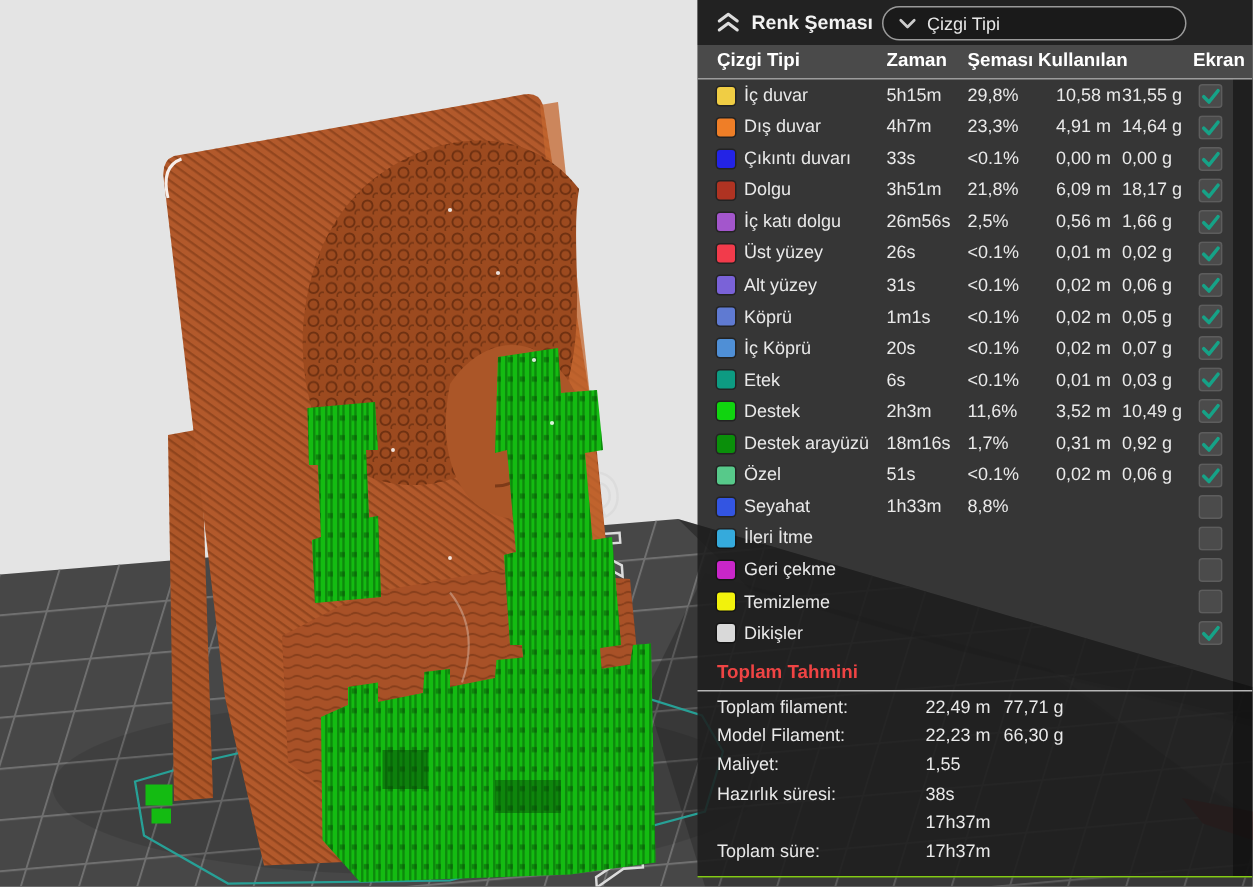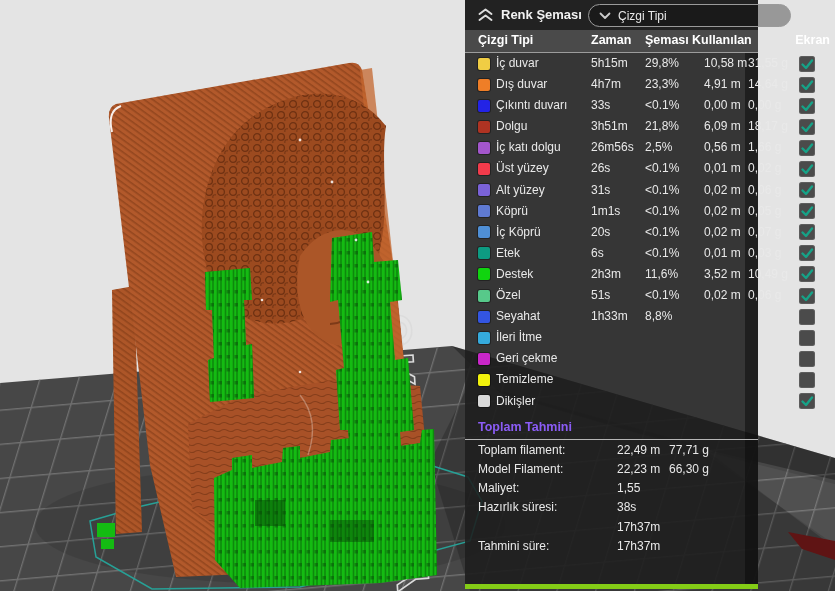--- a/index.html
+++ b/index.html
@@ -1,22 +1,22 @@
 <!DOCTYPE html>
 <html><head>
 <meta charset="utf-8">
 <style>
   html,body{margin:0;padding:0;background:#222;}
   .stage{position:relative;width:835px;height:591px;overflow:hidden;
          font-family:"Liberation Sans","DejaVu Sans",sans-serif;
          -webkit-font-smoothing:antialiased;}
   .scene{position:absolute;left:0;top:0;z-index:0;}
   
-  .panel{position:absolute;left:465px;top:0;width:293px;height:584px;z-index:10;
-         background:rgba(30,30,30,0.88);border-bottom:5px solid #84cc16;color:#e8e8e8;}
+  .panel{position:absolute;left:465px;top:0;width:370px;height:584px;z-index:10;
+         background:rgba(30,30,30,0.88);border-bottom:1px solid #84cc16;color:#e8e8e8;}
   .topbar{position:relative;height:30px;background:rgba(18,18,18,0.55);}
   .collapse{position:absolute;left:12px;top:7px;width:17px;height:16px;cursor:pointer;}
   .panel-title{position:absolute;left:36px;top:0;line-height:30px;font-size:13px;font-weight:bold;color:#f2f2f2;white-space:nowrap;}
   .dropdown{position:absolute;left:123px;top:4px;width:201px;height:21px;border:1px solid #9a9a9a;
             border-radius:12px;background:rgba(12,12,12,0.35);display:flex;align-items:center;cursor:pointer;}
   .dd-chevron{margin-left:10px;width:12px;height:8px;flex:0 0 auto;}
   .dd-label{margin-left:7px;font-size:12px;color:#e8e8e8;white-space:nowrap;}
   .thead{position:relative;height:22px;background:rgba(125,125,125,0.28);
          border-bottom:1px solid #9c9c9c;z-index:3;}
   .thead span{position:absolute;top:0;line-height:21px;font-size:12.5px;font-weight:bold;color:#fff;white-space:nowrap;}
@@ -26,21 +26,21 @@
   .trow{position:relative;height:21.1px;}
   .cell{position:absolute;top:0;line-height:21px;font-size:12px;color:#e9e9e9;white-space:nowrap;}
   .c-swatch{position:absolute;left:13px;top:4.5px;width:12px;height:12px;border-radius:2px;
             box-shadow:0 0 0 1px rgba(0,0,0,0.35);}
   .c-label{left:31px}.c-time{left:126px}.c-pct{left:180px}.c-m{left:239px}.c-g{left:283px}
   .c-chk{position:absolute;left:334px;top:2.5px;width:16px;height:16px;border-radius:2.5px;
          background:#4b4b4b;box-shadow:inset 0 0 0 1px rgba(255,255,255,0.10);cursor:pointer;}
   .c-chk svg{position:absolute;left:1px;top:1px;width:14px;height:14px;}
   .right-shade{position:absolute;right:0;top:52px;bottom:0;width:13px;background:rgba(8,8,8,0.5);z-index:1;}
   .totals{position:relative;z-index:2;padding-top:7px;}
-  .totals-title{margin-left:13px;font-size:12.5px;font-weight:bold;color:#8b5cf6;line-height:17px;}
+  .totals-title{margin-left:13px;font-size:12.5px;font-weight:bold;color:#ef4444;line-height:17px;}
   .totals-sep{height:1px;background:#b5b5b5;margin-top:3px;}
   .totrow{position:relative;height:19.3px;}
   .t-label{left:13px}.t-v1{left:152px}.t-v2{left:204px}
 </style>
 </head>
 <body>
 
 <div class="stage">
 
   <svg class="scene" width="835" height="591" viewBox="0 0 835 591">
@@ -310,20 +310,33 @@
       <span class="cell c-pct">11,6%</span>
       <span class="cell c-m">3,52 m</span>
       <span class="cell c-g">10,49 g</span>
       <span class="c-chk">
         <svg viewBox="0 0 14 14">
           <path d="M2.5 7.5 L6 11 L12 3.5" fill="none" stroke="#16a287" stroke-width="2.4" stroke-linecap="round" stroke-linejoin="round"></path>
         </svg>
       </span>
     </div>
 
+    <div class="trow">
+      <span class="c-swatch" style="background: rgb(10, 143, 10);"></span>
+      <span class="cell c-label">Destek arayüzü</span>
+      <span class="cell c-time">18m16s</span>
+      <span class="cell c-pct">1,7%</span>
+      <span class="cell c-m">0,31 m</span>
+      <span class="cell c-g">0,92 g</span>
+      <span class="c-chk">
+        <svg viewBox="0 0 14 14">
+          <path d="M2.5 7.5 L6 11 L12 3.5" fill="none" stroke="#16a287" stroke-width="2.4" stroke-linecap="round" stroke-linejoin="round"></path>
+        </svg>
+      </span>
+    </div>
 
     <div class="trow">
       <span class="c-swatch" style="background: rgb(87, 201, 138);"></span>
       <span class="cell c-label">Özel</span>
       <span class="cell c-time">51s</span>
       <span class="cell c-pct">&lt;0.1%</span>
       <span class="cell c-m">0,02 m</span>
       <span class="cell c-g">0,06 g</span>
       <span class="c-chk">
         <svg viewBox="0 0 14 14">
@@ -422,21 +435,21 @@
       <span class="cell t-v1">38s</span>
       <span class="cell t-v2"></span>
     </div>
 
     <div class="totrow">
       <span class="cell t-v1">17h37m</span>
       <span class="cell t-v2"></span>
     </div>
 
     <div class="totrow">
-      <span class="cell t-label">Tahmini süre:</span>
+      <span class="cell t-label">Toplam süre:</span>
       <span class="cell t-v1">17h37m</span>
       <span class="cell t-v2"></span>
     </div>
   </div>
     </div>
 
     <div class="right-shade"></div>
   </div>
 
 </div>

